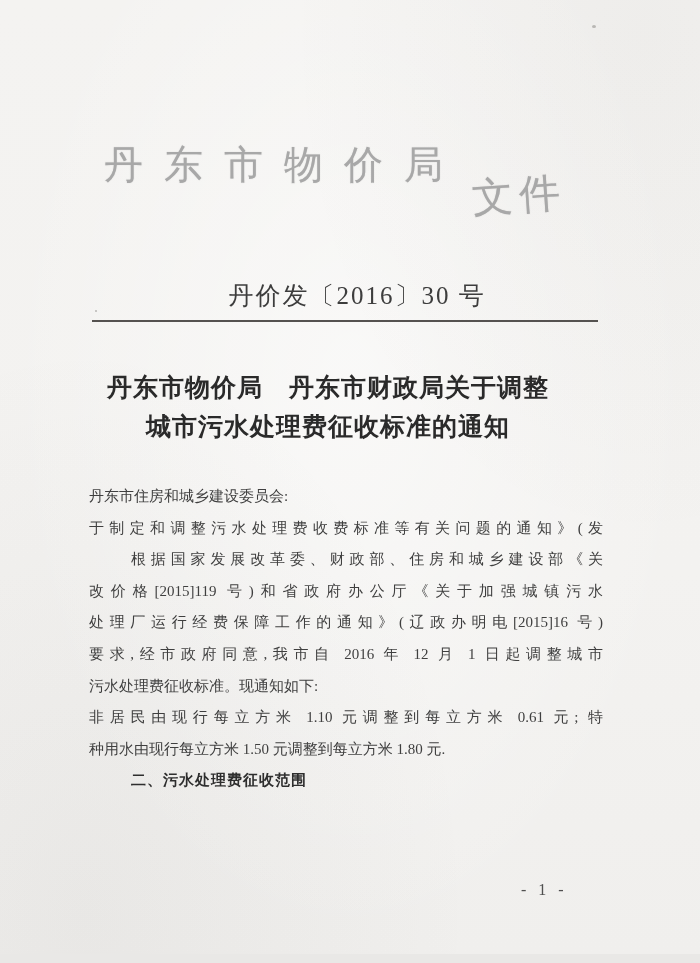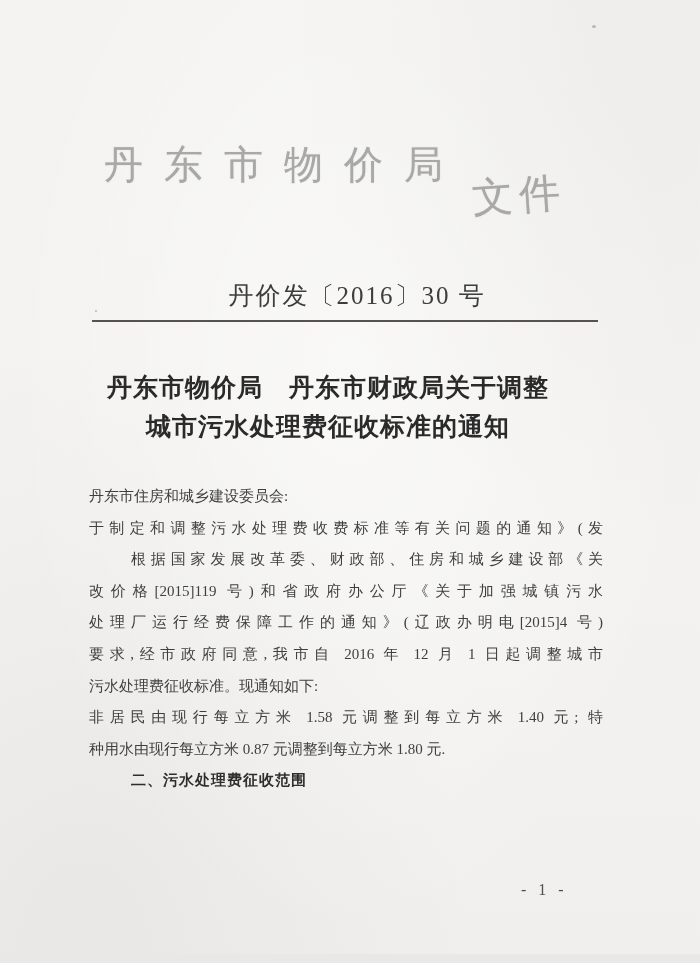--- a/index.html
+++ b/index.html
@@ -131,25 +131,25 @@
   <div class="title">
     <div>丹东市物价局　丹东市财政局关于调整</div>
     <div>城市污水处理费征收标准的通知</div>
   </div>
 
   <div class="body-text">
     <div class="line">丹东市住房和城乡建设委员会:</div>
     <div class="line just">于制定和调整污水处理费收费标准等有关问题的通知》(发</div>
     <div class="line indent just">根据国家发展改革委、财政部、住房和城乡建设部《关</div>
     <div class="line just">改价格[2015]119 号)和省政府办公厅《关于加强城镇污水</div>
-    <div class="line just">处理厂运行经费保障工作的通知》(辽政办明电[2015]4 号)</div>
+    <div class="line just">处理厂运行经费保障工作的通知》(辽政办明电[2015]16 号)</div>
     <div class="line just">要求,经市政府同意,我市自 2016 年 12 月 1 日起调整城市</div>
     <div class="line">污水处理费征收标准。现通知如下:</div>
-    <div class="line just">非居民由现行每立方米 1.58 元调整到每立方米 1.40 元; 特</div>
-    <div class="line">种用水由现行每立方米 0.87 元调整到每立方米 1.80 元.</div>
+    <div class="line just">非居民由现行每立方米 1.10 元调整到每立方米 0.61 元; 特</div>
+    <div class="line">种用水由现行每立方米 1.50 元调整到每立方米 1.80 元.</div>
     <div class="line indent heading">二、污水处理费征收范围</div>
   </div>
 
   <div class="page-number">- 1 -</div>
 
   <div class="speck speck-1"></div>
   <div class="speck speck-2"></div>
 
 </div>
 

